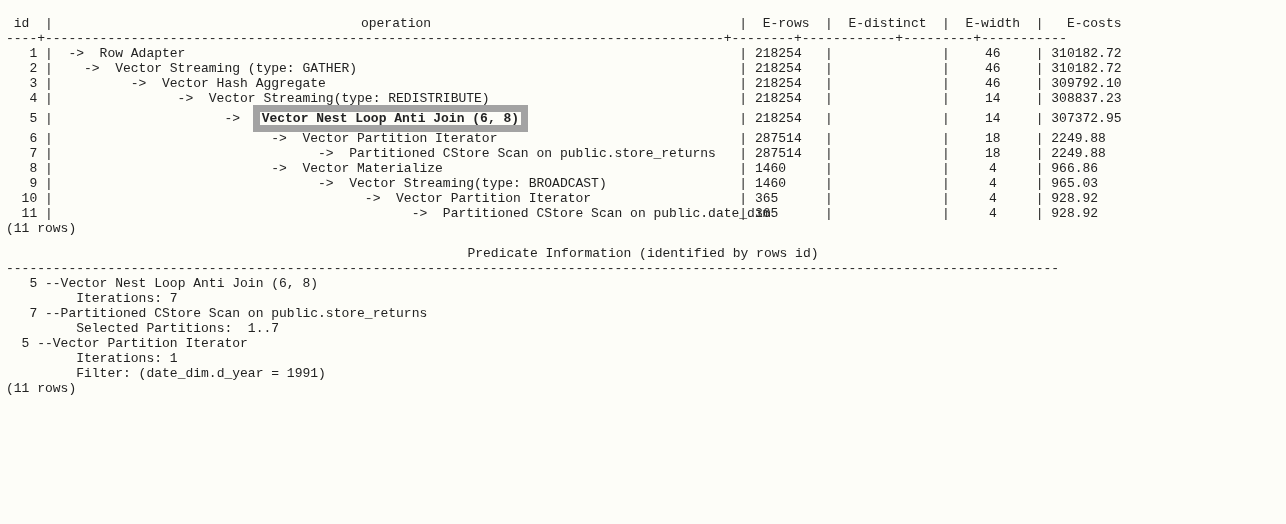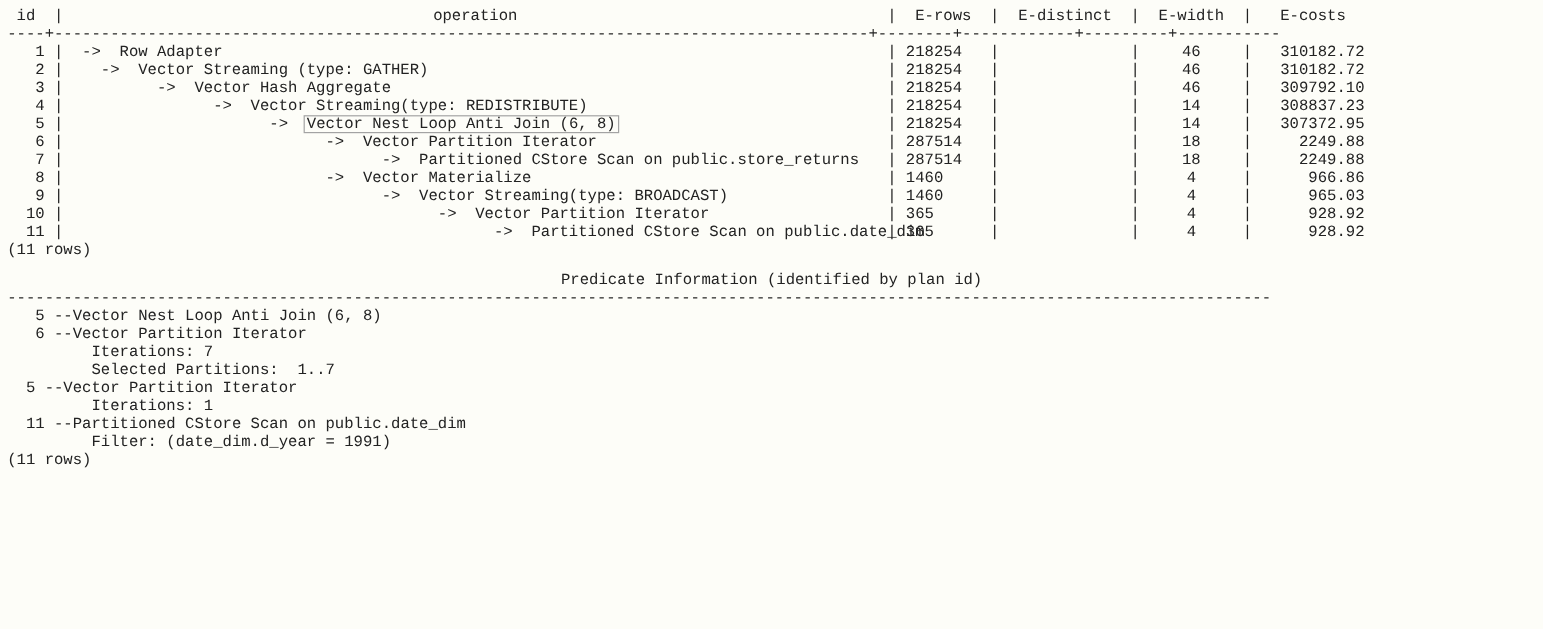--- a/index.html
+++ b/index.html
@@ -5,39 +5,40 @@
   html, body {
     margin: 0;
     padding: 0;
     background: #fdfdf8;
     color: #222;
     font-family: "Courier New", Courier, monospace;
     font-size: 13px;
     line-height: 15px;
   }
   .wrap {
-    padding: 6px 6px 10px 6px;
+    padding: 16px 6px 10px 6px;
     white-space: nowrap;
   }
   .plan-header, .plan-sep, .plan-row, .pred-sep, .pred-head, .pred-line, .rowcount {
     white-space: pre;
   }
   .col-id     { display:inline-block; width: 4ch; text-align:right; }
   .col-op     { display:inline-block; width: 86ch; }
   .col-erows  { display:inline-block; width: 8ch; text-align:left; }
   .col-edist  { display:inline-block; width: 12ch; text-align:right; }
   .col-ewidth { display:inline-block; width: 9ch; text-align:center; }
-  .col-ecosts { display:inline-block; width: 11ch; text-align:right; }
+  .col-ecosts { display:inline-block; width: 11ch; text-align:left; }
   .pipe { display:inline-block; width: 3ch; text-align:center; }
   .highlight {
     display:inline-block;
-    border: 1px solid #a3a3a3;
+    border: 7px solid #a3a3a3;
     padding: 0 2px;
     margin: -1px -3px;
     line-height: 13px;
+    font-weight: bold;
   }
   .pred-head {
     text-align: center;
     padding-top: 10px;
   }
 </style>
 </head>
 <body>
 <div class="wrap">
 
@@ -54,27 +55,26 @@
       <div class="plan-row"><span class="col-id">6</span><span class="pipe"> | </span><span class="col-op">                           -&gt;  Vector Partition Iterator</span><span class="pipe"> | </span><span class="col-erows">287514</span><span class="pipe"> | </span><span class="col-edist"></span><span class="pipe"> | </span><span class="col-ewidth">18</span><span class="pipe"> | </span><span class="col-ecosts">2249.88</span></div>
       <div class="plan-row"><span class="col-id">7</span><span class="pipe"> | </span><span class="col-op">                                 -&gt;  Partitioned CStore Scan on public.store_returns</span><span class="pipe"> | </span><span class="col-erows">287514</span><span class="pipe"> | </span><span class="col-edist"></span><span class="pipe"> | </span><span class="col-ewidth">18</span><span class="pipe"> | </span><span class="col-ecosts">2249.88</span></div>
       <div class="plan-row"><span class="col-id">8</span><span class="pipe"> | </span><span class="col-op">                           -&gt;  Vector Materialize</span><span class="pipe"> | </span><span class="col-erows">1460</span><span class="pipe"> | </span><span class="col-edist"></span><span class="pipe"> | </span><span class="col-ewidth">4</span><span class="pipe"> | </span><span class="col-ecosts">966.86</span></div>
       <div class="plan-row"><span class="col-id">9</span><span class="pipe"> | </span><span class="col-op">                                 -&gt;  Vector Streaming(type: BROADCAST)</span><span class="pipe"> | </span><span class="col-erows">1460</span><span class="pipe"> | </span><span class="col-edist"></span><span class="pipe"> | </span><span class="col-ewidth">4</span><span class="pipe"> | </span><span class="col-ecosts">965.03</span></div>
       <div class="plan-row"><span class="col-id">10</span><span class="pipe"> | </span><span class="col-op">                                       -&gt;  Vector Partition Iterator</span><span class="pipe"> | </span><span class="col-erows">365</span><span class="pipe"> | </span><span class="col-edist"></span><span class="pipe"> | </span><span class="col-ewidth">4</span><span class="pipe"> | </span><span class="col-ecosts">928.92</span></div>
       <div class="plan-row"><span class="col-id">11</span><span class="pipe"> | </span><span class="col-op">                                             -&gt;  Partitioned CStore Scan on public.date_dim</span><span class="pipe"> | </span><span class="col-erows">365</span><span class="pipe"> | </span><span class="col-edist"></span><span class="pipe"> | </span><span class="col-ewidth">4</span><span class="pipe"> | </span><span class="col-ecosts">928.92</span></div>
     </div>
 
 <div class="rowcount">(11 rows)</div>
 
-<div class="pred-head">Predicate Information (identified by plan id)</div>
+<div class="pred-head">Predicate Information (identified by rows id)</div>
 <div class="pred-sep">---------------------------------------------------------------------------------------------------------------------------------------</div>
 <div id="pred-lines">
       <div class="pred-line">   5 --Vector Nest Loop Anti Join (6, 8)</div>
-      <div class="pred-line">   6 --Vector Partition Iterator</div>
       <div class="pred-line">         Iterations: 7</div>
+      <div class="pred-line">   7 --Partitioned CStore Scan on public.store_returns</div>
       <div class="pred-line">         Selected Partitions:  1..7</div>
       <div class="pred-line">  5 --Vector Partition Iterator</div>
       <div class="pred-line">         Iterations: 1</div>
-      <div class="pred-line">  11 --Partitioned CStore Scan on public.date_dim</div>
       <div class="pred-line">         Filter: (date_dim.d_year = 1991)</div>
     </div>
 <div class="rowcount">(11 rows)</div>
 
 </div>
 
 </body></html>

